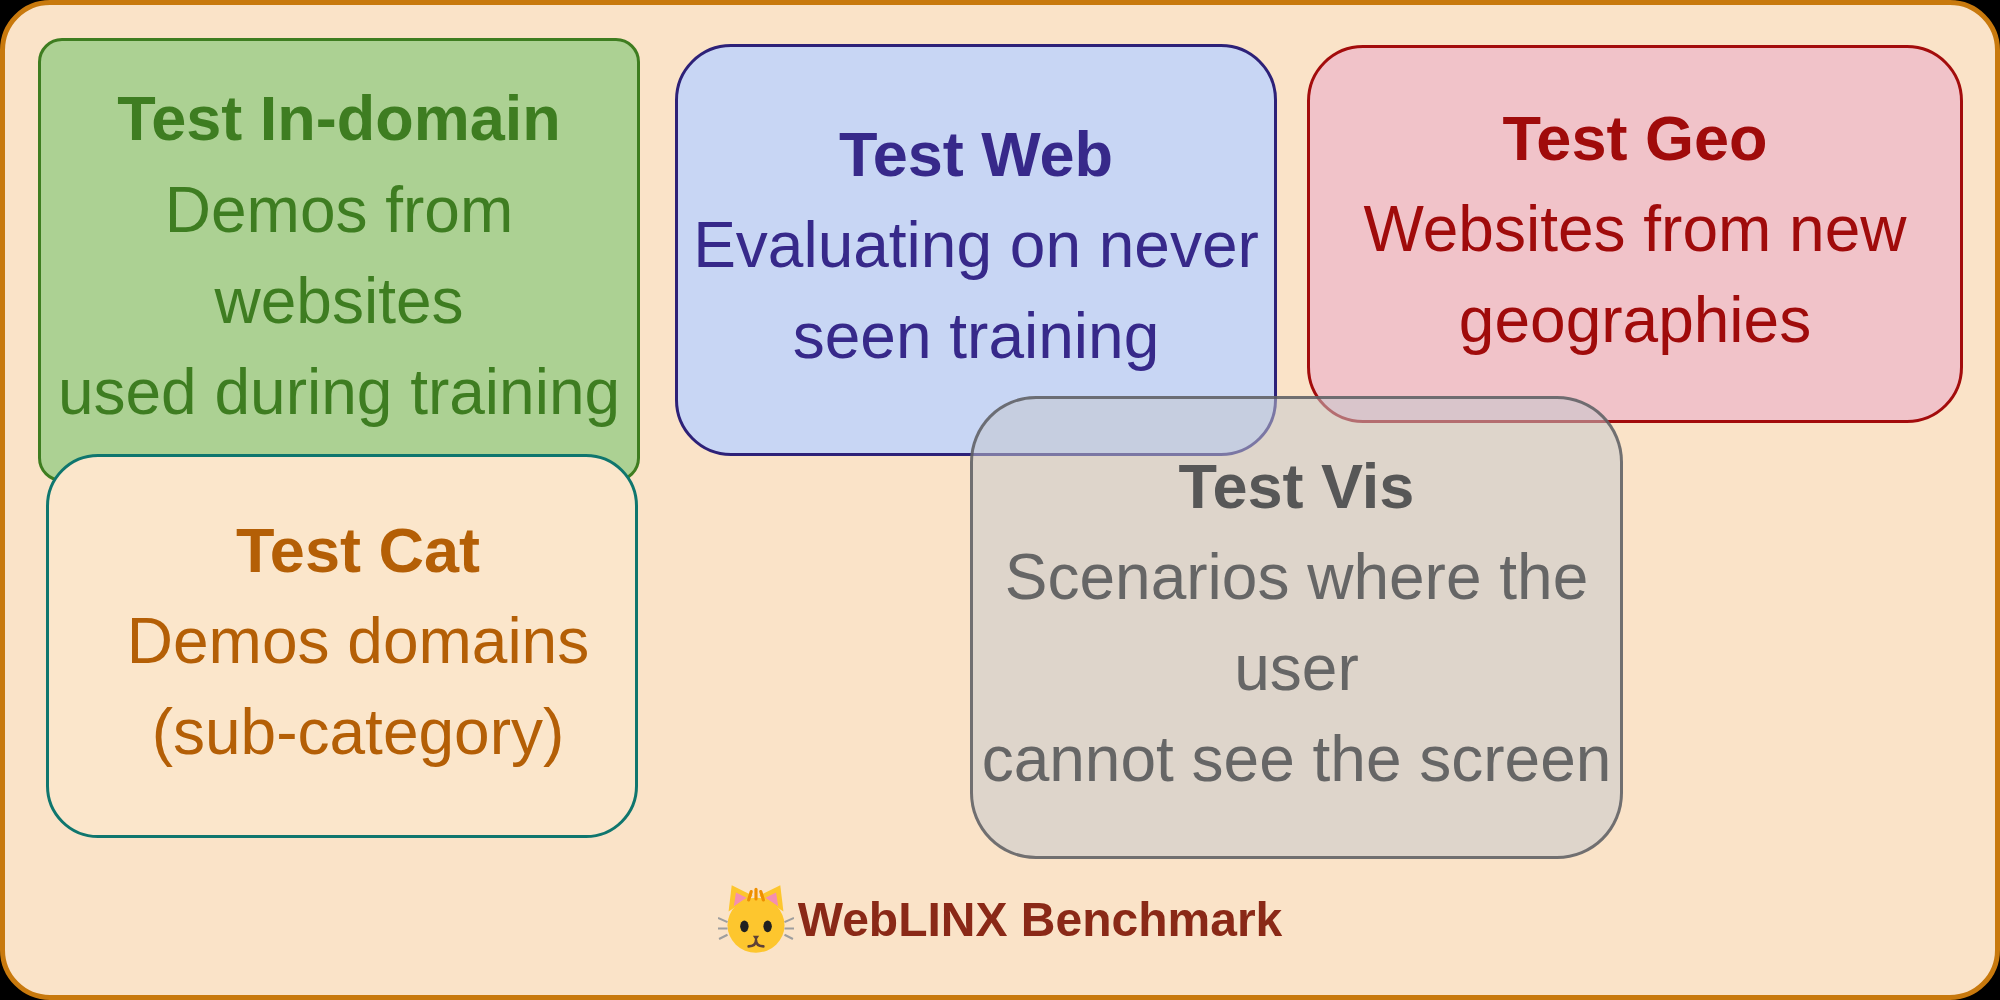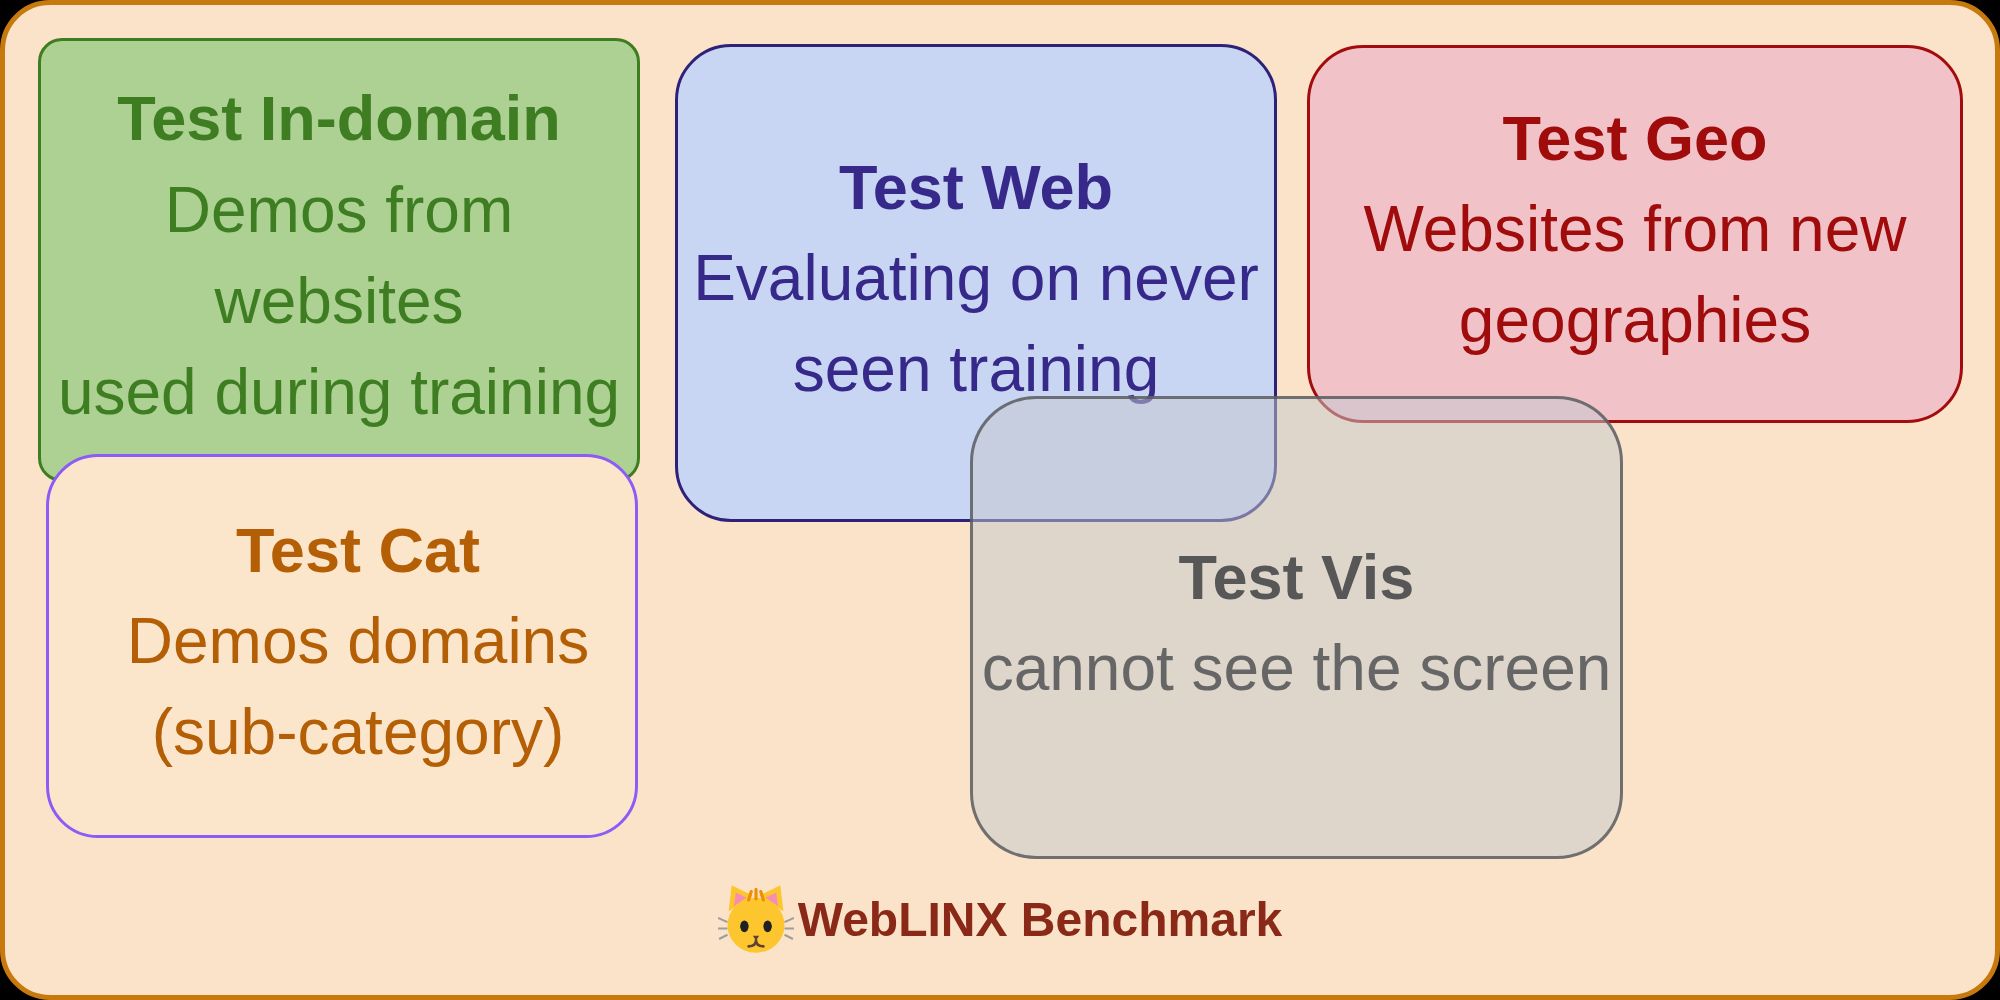--- a/index.html
+++ b/index.html
@@ -38,38 +38,38 @@
     line-height:1.42;
   }
   .box-indomain{
     left:38px;top:38px;width:602px;height:444px;
     background:#ACD193;
     border:3px solid #3E7D20;
     border-radius:24px;
     color:#3E7D21;
   }
   .box-web{
-    left:675px;top:44px;width:602px;height:478px;
+    left:675px;top:44px;width:602px;height:412px;
     background:#C8D6F4;
     border:3px solid #2D2178;
     border-radius:56px;
     color:#37298A;
     align-items:center;
   }
   .box-geo{
     left:1307px;top:45px;width:656px;height:378px;
     background:#F1C3C9;
     border:3px solid #A30C0C;
     border-radius:56px;
     color:#A00B0B;
   }
   .box-cat{
     left:46px;top:454px;width:592px;height:384px;
     background:#FBE6CB;
-    border:3px solid #8b5cf6;
+    border:3px solid #0f766e;
     border-radius:52px;
     color:#B45F06;
     padding-left:32px;
   }
   .box-vis{
     left:970px;top:373px;width:653px;height:463px;
     background:rgba(195,200,205,0.52);
     border:3px solid rgba(85,85,90,0.8);
     border-radius:66px;
     color:#666666;
@@ -120,20 +120,21 @@
   </div>
 
   <div class="box box-cat">
     <div class="box-title">Test Cat</div>
     <div class="box-line">Demos domains</div>
     <div class="box-line">(sub-category)</div>
   </div>
 
   <div class="box box-vis">
     <div class="box-title">Test Vis</div>
+    <div class="box-line">Scenarios where the user</div>
     <div class="box-line">cannot see the screen</div>
   </div>
 
   <div class="caption">
     <svg class="cat-svg" viewBox="0 0 72 72" aria-hidden="true">
       <polygon points="10,28 13,3 33,13" fill="#FDC62E"></polygon>
       <polygon points="62,28 59,3 39,13" fill="#FDC62E"></polygon>
       <polygon points="15,23 17,10 27,15" fill="#F48FB1"></polygon>
       <polygon points="57,23 55,10 45,15" fill="#F48FB1"></polygon>
       <ellipse cx="36" cy="41" rx="27" ry="26" fill="#FDC62E"></ellipse>

